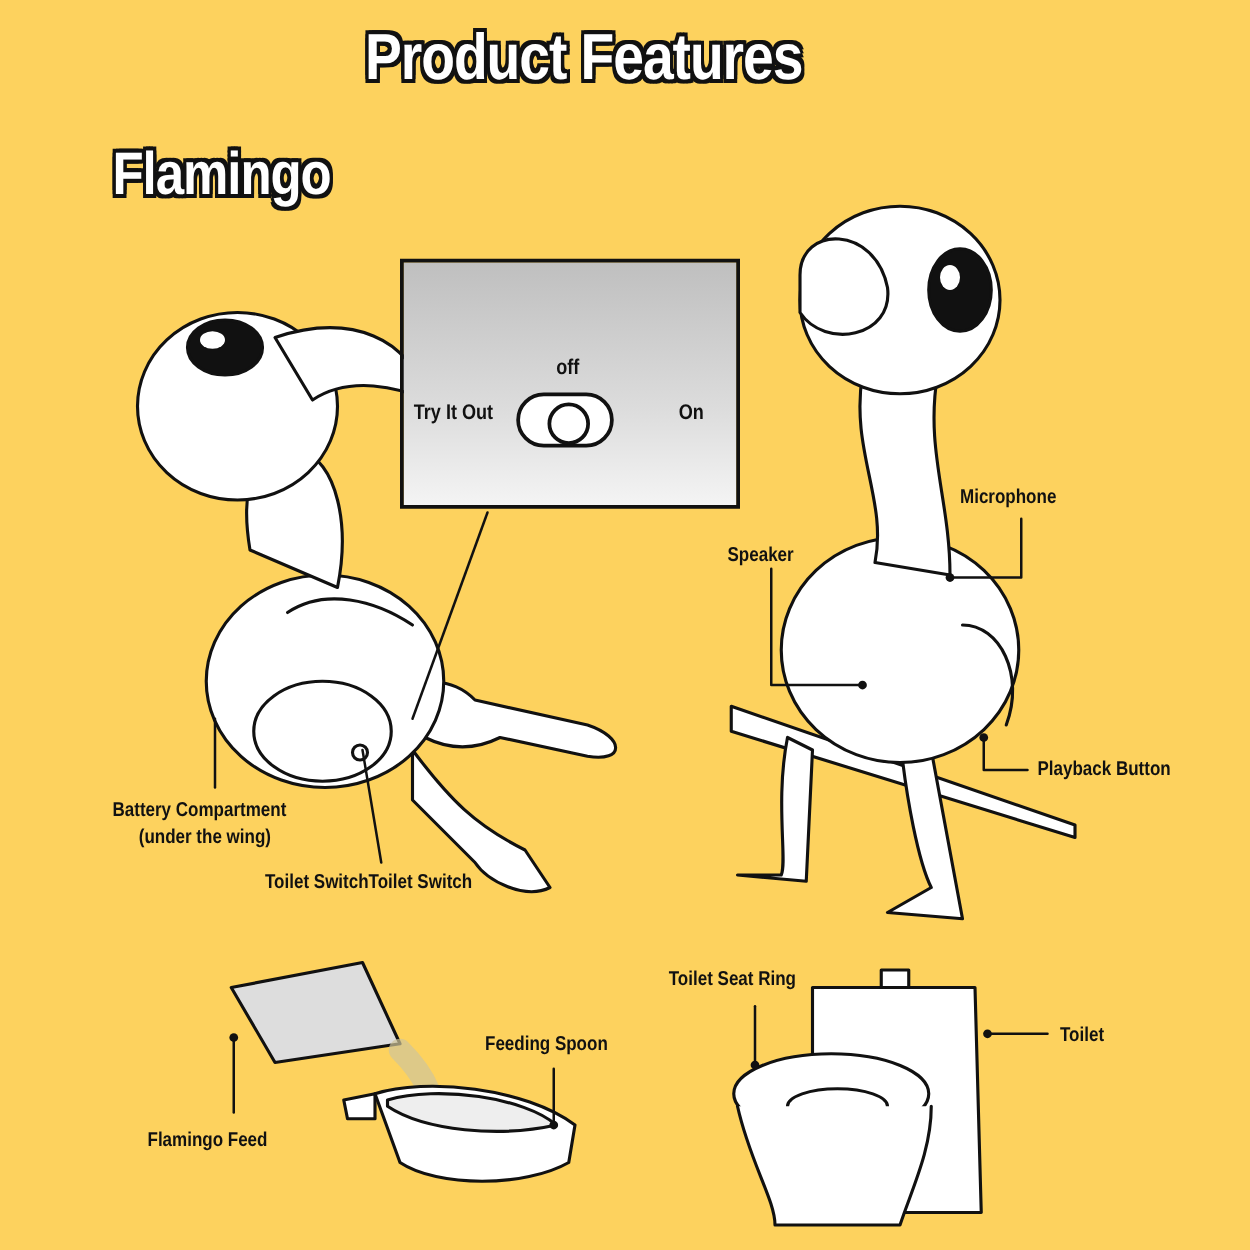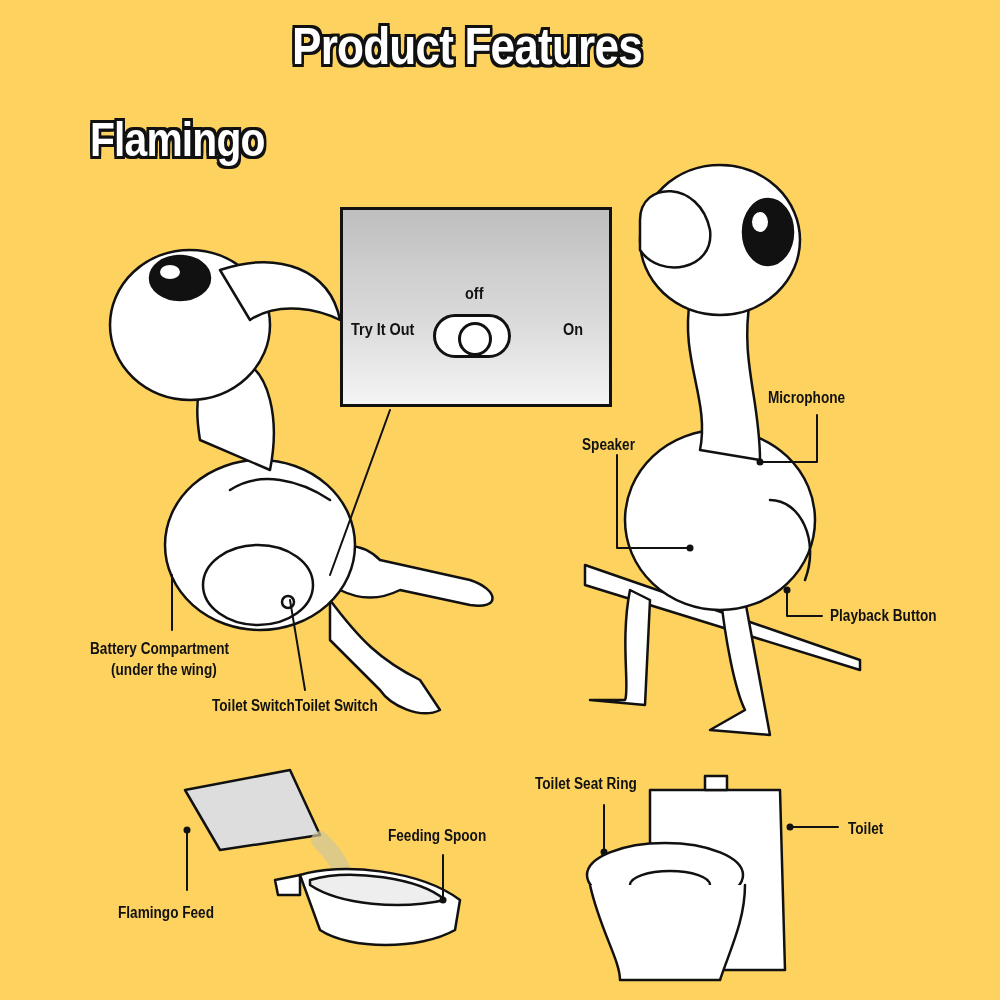--- a/index.html
+++ b/index.html
@@ -3,21 +3,21 @@
 <meta charset="utf-8">
 <style>
   html, body { margin:0; padding:0; }
   body { width:1000px; height:1000px; background:#fdd25e; position:relative; overflow:hidden; font-family:"Liberation Sans", sans-serif; }
   .title { position:absolute; font-family:"Liberation Sans", sans-serif; font-weight:bold; color:#fff; letter-spacing:-1px;
     text-shadow: -3px -3px 0 #111, 3px -3px 0 #111, -3px 3px 0 #111, 3px 3px 0 #111, 0 3px 0 #111, 0 -3px 0 #111, 3px 0 0 #111, -3px 0 0 #111; transform:scaleX(0.85); transform-origin:left top; }
   #main-title { left:292px; top:16px; font-size:52px; }
   #sub-title { left:90px; top:112px; font-size:48px; }
   .lbl { position:absolute; font-family:"Liberation Sans", sans-serif; font-weight:bold; color:#111; font-size:16px; white-space:nowrap; transform:scaleX(0.85); transform-origin:left top; }
   svg.art { position:absolute; left:0; top:0; }
-  .inset { position:absolute; left:340px; top:207px; width:272px; height:200px; border:3px solid #111; box-sizing:border-box;
+  .inset { position:absolute; left:320px; top:207px; width:272px; height:200px; border:3px solid #111; box-sizing:border-box;
     background:linear-gradient(#bfbfbf, #dcdcdc 60%, #f4f4f4); overflow:hidden; }
   .inset .lbl { font-size:17px; }
 </style>
 </head>
 <body>
 
 <div id="main-title" class="title">Product Features</div>
 <div id="sub-title" class="title">Flamingo</div>
 
 <svg class="art" width="1000" height="1000" viewBox="0 0 1000 1000">

